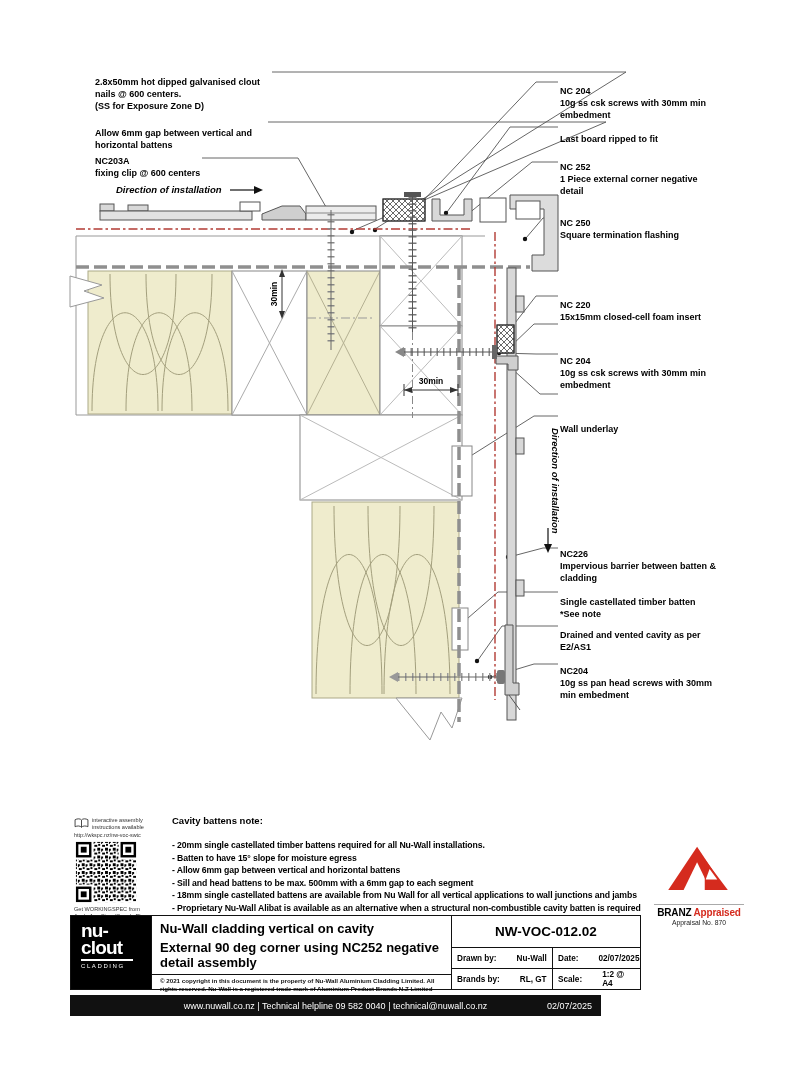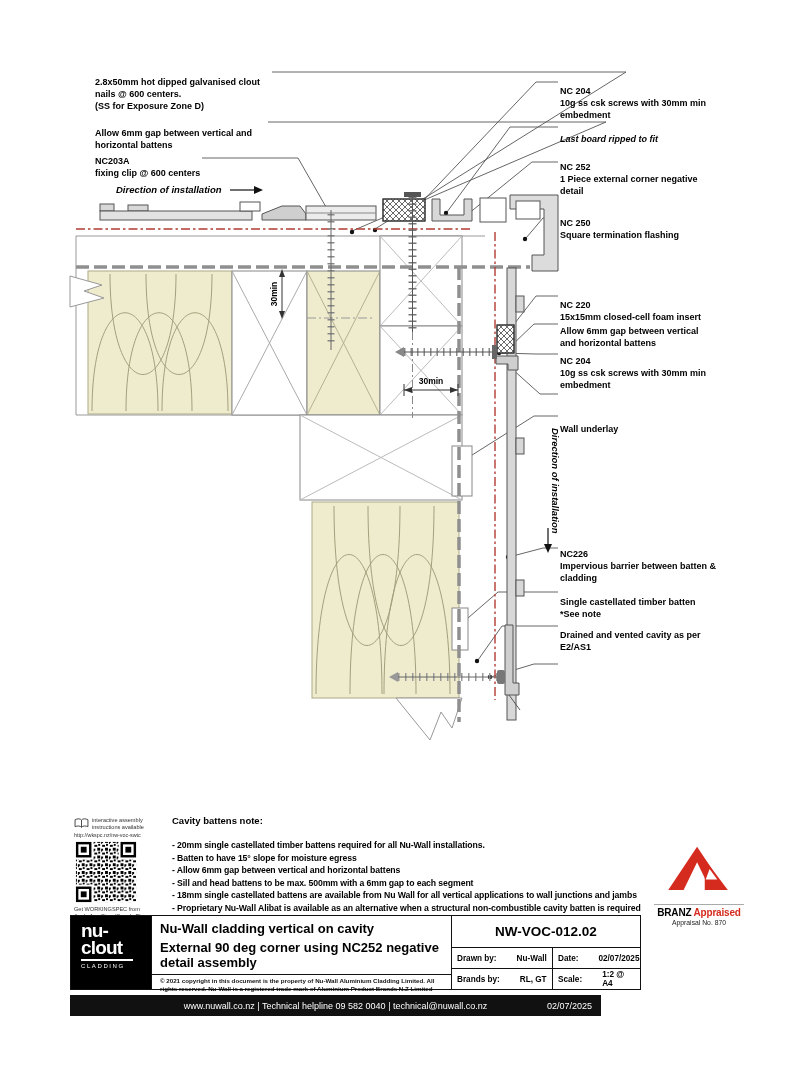--- a/index.html
+++ b/index.html
@@ -248,55 +248,55 @@
   </div>
   <div class="ann ann-l" style="left:95px;top:144px;">
     <span class="code">NC203A</span><span>fixing clip @ 600 centers</span>
   </div>
   <div class="dir" style="left:116px;top:184px;">Direction of installation</div>
 
   <div class="ann ann-r" style="top:74px;">
     <span class="code">NC 204</span><span>10g ss csk screws with 30mm min
 embedment</span>
   </div>
-  <div class="ann ann-r" style="top:122px;font-style:italic;">
+  <div class="ann ann-r" style="top:122px;">
     <span>Last board ripped to fit</span>
   </div>
   <div class="ann ann-r" style="top:150px;">
     <span class="code">NC 252</span><span>1 Piece external corner negative
 detail</span>
   </div>
   <div class="ann ann-r" style="top:206px;">
     <span class="code">NC 250</span><span>Square termination flashing</span>
   </div>
   <div class="ann ann-r" style="top:288px;">
     <span class="code">NC 220</span><span>15x15mm closed-cell foam insert</span>
   </div>
-  <div class="ann ann-r" style="top:314px;">
-    <span>Allow 6mm gap between vertical
-and horizontal battens</span>
-  </div>
   <div class="ann ann-r" style="top:344px;">
     <span class="code">NC 204</span><span>10g ss csk screws with 30mm min
 embedment</span>
   </div>
   <div class="ann ann-r" style="top:412px;">
     <span>Wall underlay</span>
   </div>
   <div class="ann ann-r" style="top:537px;">
     <span class="code">NC226</span><span>Impervious barrier between batten &amp;
 cladding</span>
   </div>
   <div class="ann ann-r" style="top:585px;">
     <span>Single castellated timber batten
 *See note</span>
   </div>
   <div class="ann ann-r" style="top:618px;">
     <span>Drained and vented cavity as per
 E2/AS1</span>
+  </div>
+  <div class="ann ann-r" style="top:654px;">
+    <span class="code">NC204</span><span>10g ss pan head screws with 30mm
+min embedment</span>
   </div>
 
   <div class="qrblock">
     <div class="qrhead">
       <svg width="15" height="11" viewBox="0 0 14 10">
         <path d="M1,1.5 C3,0.3 6,0.3 7,1.8 C8,0.3 11,0.3 13,1.5 L13,8 C11,7 8,7 7,8.6 C6,7 3,7 1,8 Z" fill="none" stroke="#444" stroke-width="0.9"></path>
         <line x1="7" y1="1.8" x2="7" y2="8.6" stroke="#444" stroke-width="0.9"></line>
       </svg>
       <div class="txt" style="white-space:pre-line;">interactive assembly
 instructions available</div>

